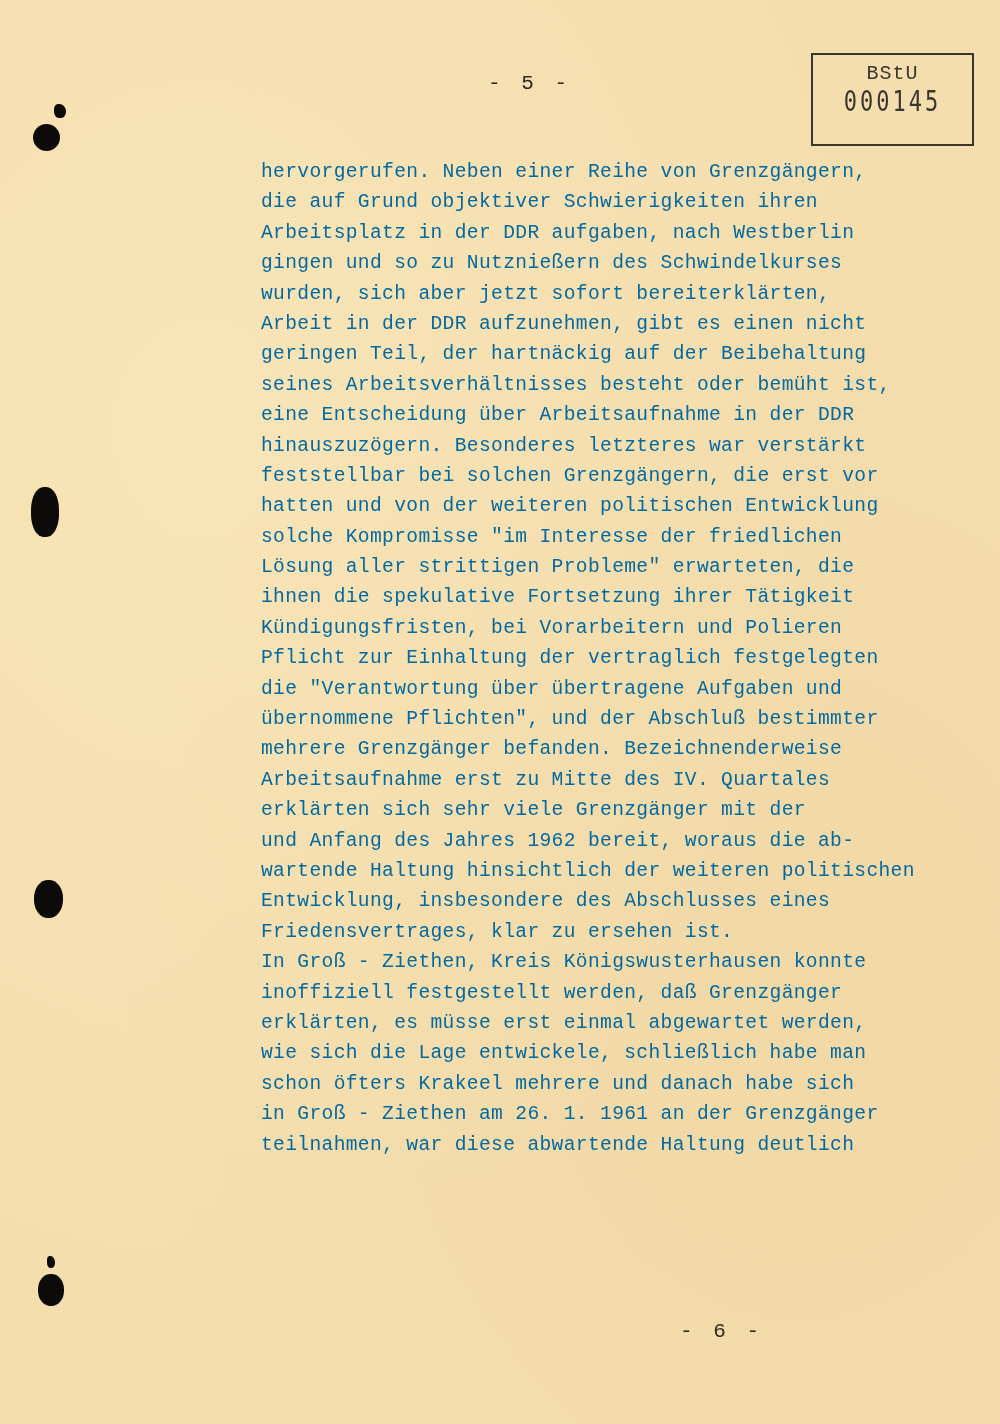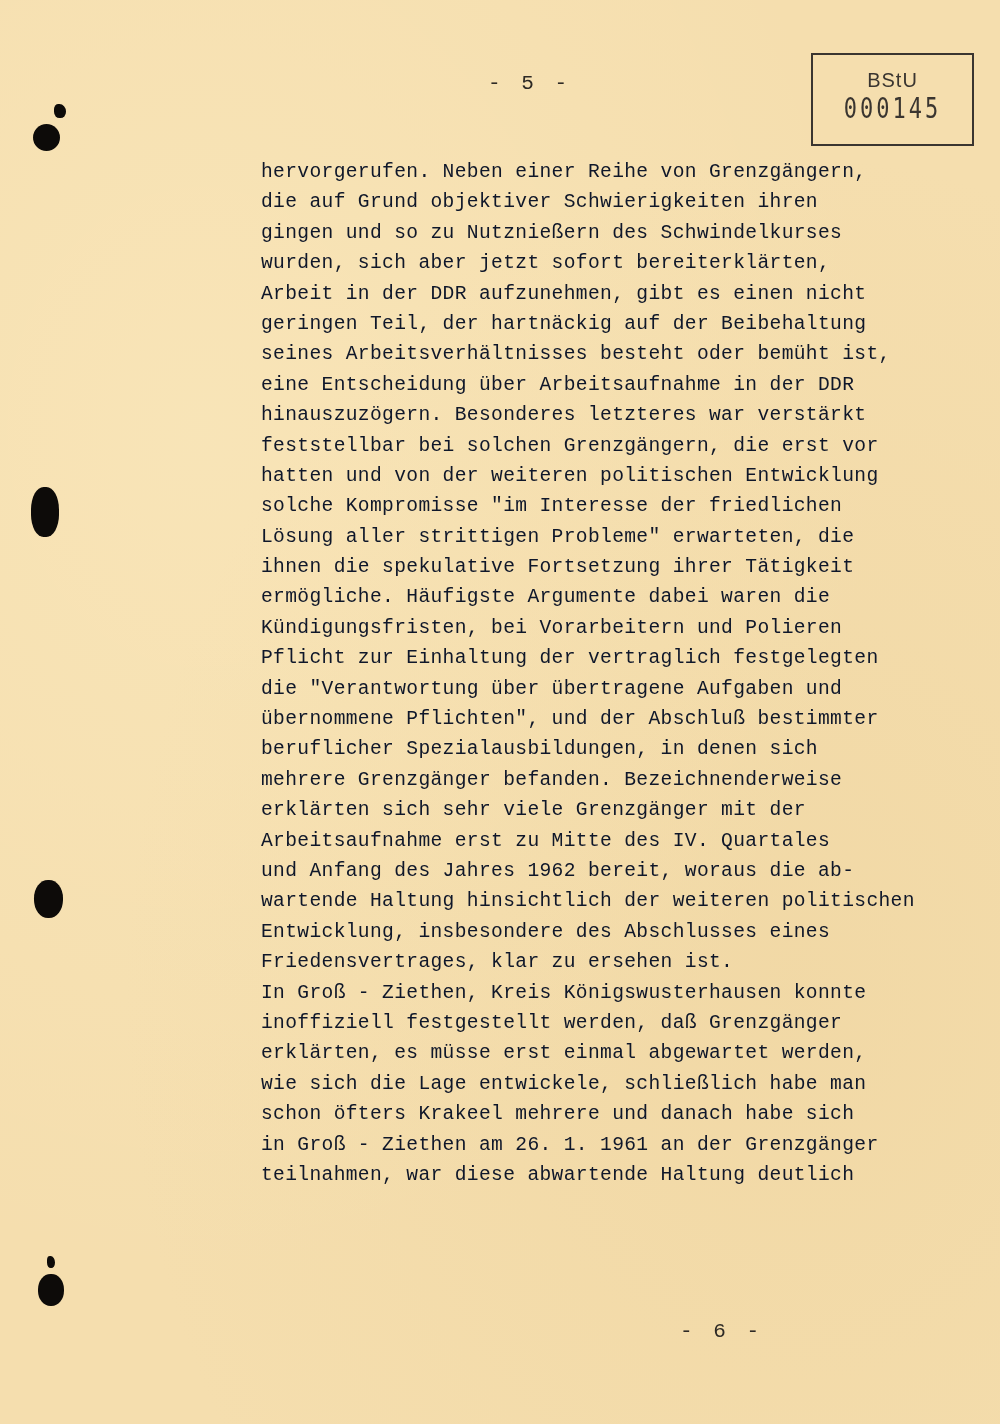--- a/index.html
+++ b/index.html
@@ -32,23 +32,23 @@
     left: 811px;
     top: 53px;
     width: 163px;
     height: 93px;
     border: 2px solid #3a3530;
     box-sizing: border-box;
     text-align: center;
     color: #3a3530;
   }
   .stamp .org {
-    font-family: Liberation Sans, sans-serif;
+    font-family: Liberation Mono, monospace;
     font-size: 20px;
-    margin-top: 14px;
+    margin-top: 7px;
     letter-spacing: 1px;
   }
   .stamp .num {
     font-family: "DejaVu Sans Mono", monospace;
     font-size: 22px;
     letter-spacing: 3px;
     margin-top: 4px;
     transform: scaleY(1.25);
   }
 
@@ -67,21 +67,21 @@
     position: absolute;
     left: 261px;
     top: 157px;
     width: 700px;
   }
   .line {
     font-size: 19.6px;
     line-height: 30.4px;
     height: 30.4px;
     white-space: pre;
-    color: #0f172a;
+    color: #0369a1;
     letter-spacing: 0.35px;
   }
 </style>
 </head>
 <body>
 
 <div class="page-number top">- 5 -</div>
 
 <div class="stamp">
   <div class="org">BStU</div>
@@ -91,41 +91,40 @@
 <div class="punch-mark" style="left:54px;top:104px;width:12px;height:14px;"></div>
 <div class="punch" style="left:33px;top:124px;width:27px;height:27px;"></div>
 <div class="punch" style="left:31px;top:487px;width:28px;height:50px;border-radius:45%;"></div>
 <div class="punch" style="left:34px;top:880px;width:29px;height:38px;border-radius:48%;"></div>
 <div class="punch-mark" style="left:47px;top:1256px;width:8px;height:12px;"></div>
 <div class="punch" style="left:38px;top:1274px;width:26px;height:32px;border-radius:48%;"></div>
 
 <div class="body-text">
   <div class="line">hervorgerufen. Neben einer Reihe von Grenzgängern,</div>
   <div class="line">die auf Grund objektiver Schwierigkeiten ihren</div>
+  <div class="line">Arbeitsplatz in der DDR aufgaben, nach Westberlin</div>
   <div class="line">gingen und so zu Nutznießern des Schwindelkurses</div>
   <div class="line">wurden, sich aber jetzt sofort bereiterklärten,</div>
   <div class="line">Arbeit in der DDR aufzunehmen, gibt es einen nicht</div>
   <div class="line">geringen Teil, der hartnäckig auf der Beibehaltung</div>
   <div class="line">seines Arbeitsverhältnisses besteht oder bemüht ist,</div>
   <div class="line">eine Entscheidung über Arbeitsaufnahme in der DDR</div>
   <div class="line">hinauszuzögern. Besonderes letzteres war verstärkt</div>
   <div class="line">feststellbar bei solchen Grenzgängern, die erst vor</div>
   <div class="line">hatten und von der weiteren politischen Entwicklung</div>
   <div class="line">solche Kompromisse "im Interesse der friedlichen</div>
   <div class="line">Lösung aller strittigen Probleme" erwarteten, die</div>
   <div class="line">ihnen die spekulative Fortsetzung ihrer Tätigkeit</div>
-  <div class="line">ermögliche. Häufigste Argumente dabei waren die</div>
   <div class="line">Kündigungsfristen, bei Vorarbeitern und Polieren</div>
   <div class="line">Pflicht zur Einhaltung der vertraglich festgelegten</div>
   <div class="line">die "Verantwortung über übertragene Aufgaben und</div>
   <div class="line">übernommene Pflichten", und der Abschluß bestimmter</div>
-  <div class="line">beruflicher Spezialausbildungen, in denen sich</div>
   <div class="line">mehrere Grenzgänger befanden. Bezeichnenderweise</div>
+  <div class="line">Arbeitsaufnahme erst zu Mitte des IV. Quartales</div>
   <div class="line">erklärten sich sehr viele Grenzgänger mit der</div>
-  <div class="line">Arbeitsaufnahme erst zu Mitte des IV. Quartales</div>
   <div class="line">und Anfang des Jahres 1962 bereit, woraus die ab-</div>
   <div class="line">wartende Haltung hinsichtlich der weiteren politischen</div>
   <div class="line">Entwicklung, insbesondere des Abschlusses eines</div>
   <div class="line">Friedensvertrages, klar zu ersehen ist.</div>
   <div class="line">In Groß - Ziethen, Kreis Königswusterhausen konnte</div>
   <div class="line">inoffiziell festgestellt werden, daß Grenzgänger</div>
   <div class="line">erklärten, es müsse erst einmal abgewartet werden,</div>
   <div class="line">wie sich die Lage entwickele, schließlich habe man</div>
   <div class="line">schon öfters Krakeel mehrere und danach habe sich</div>
   <div class="line">in Groß - Ziethen am 26. 1. 1961 an der Grenzgänger</div>

